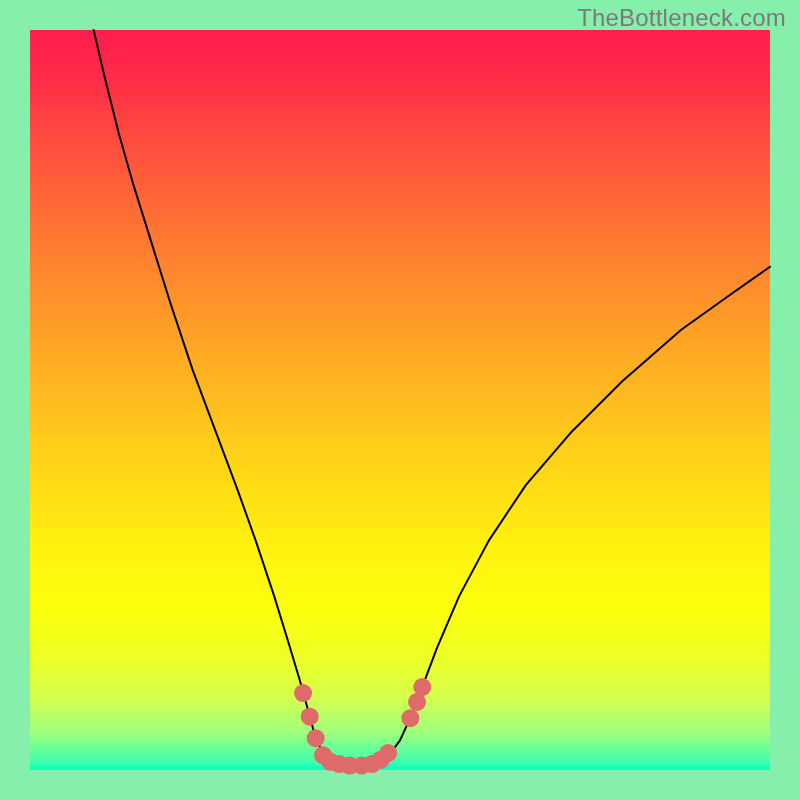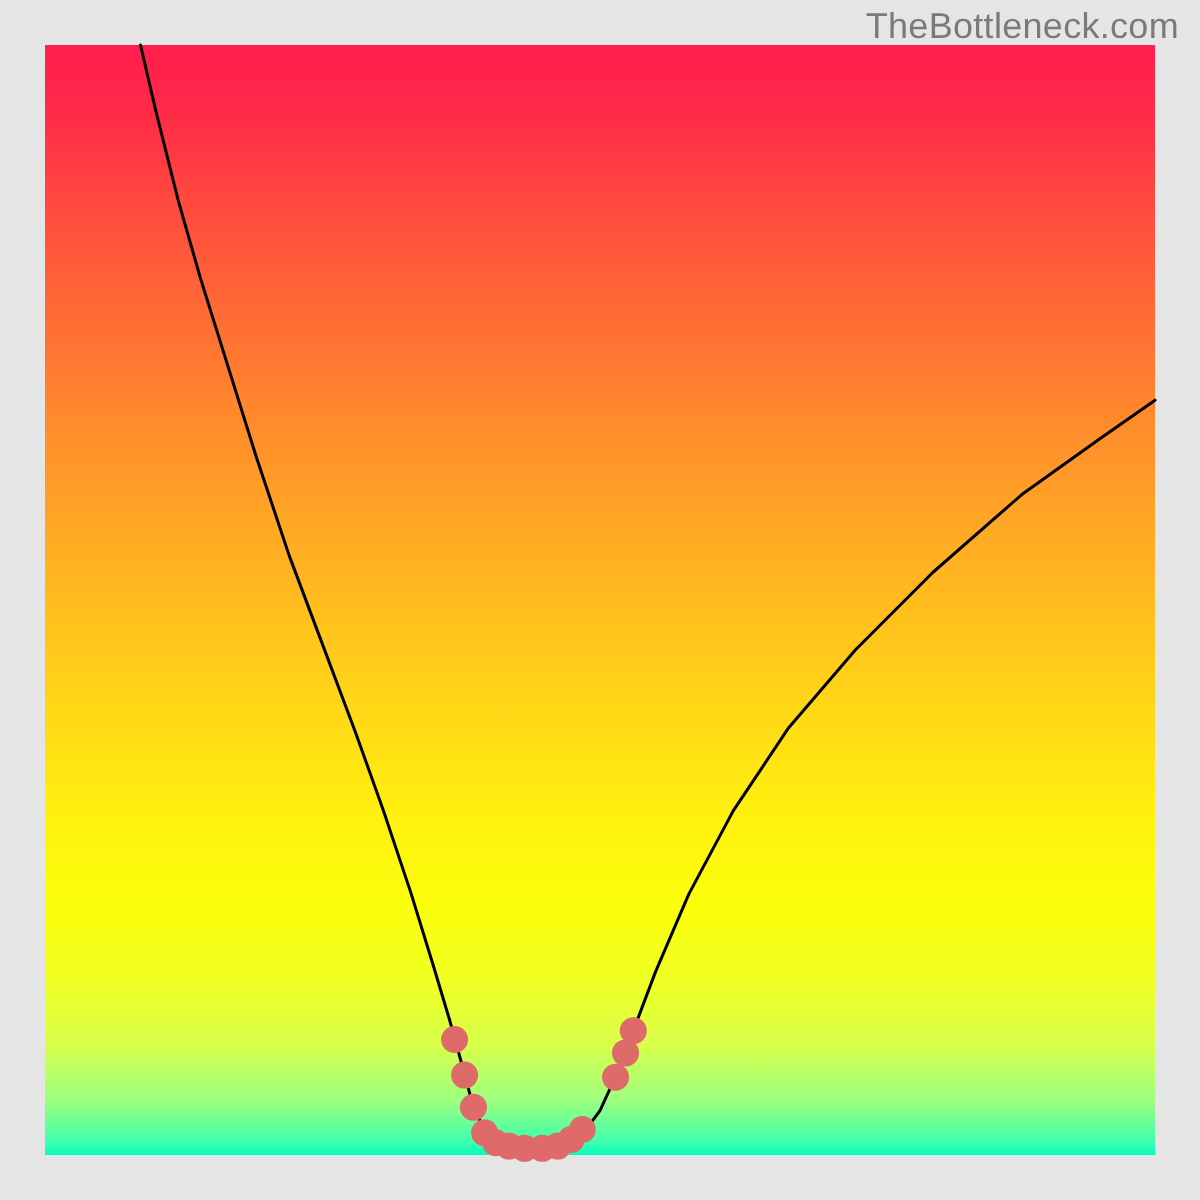--- a/index.html
+++ b/index.html
@@ -8,21 +8,21 @@
     width: 800px;
     height: 800px;
     background: #000;
     overflow: hidden;
     font-family: Arial, Helvetica, sans-serif;
   }
   .outer {
     position: relative;
     width: 800px;
     height: 800px;
-    background: #e5e5e5;
+    background: #86efac;
   }
   .watermark {
     position: absolute;
     top: 4px;
     right: 14px;
     color: #7a7a7a;
     font-size: 24px;
     font-weight: 500;
     letter-spacing: 0.2px;
     z-index: 10;

